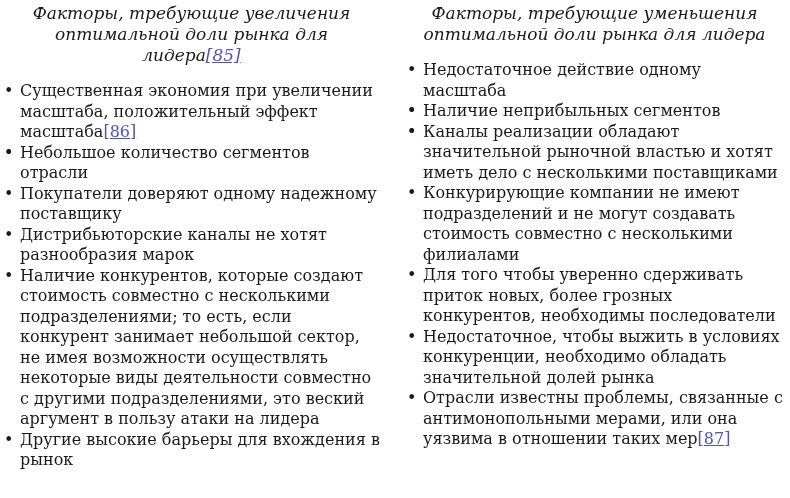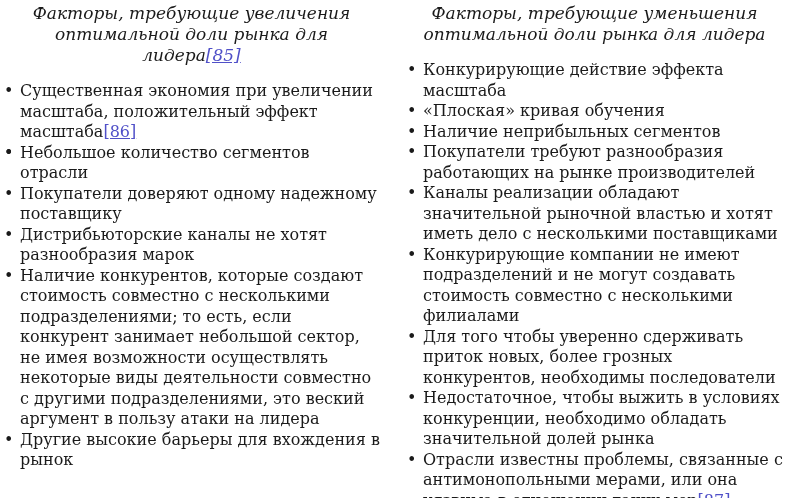--- a/index.html
+++ b/index.html
@@ -61,24 +61,24 @@
         <li><span class="bullet">•</span><span>Покупатели доверяют одному надежному поставщику</span></li>
         <li><span class="bullet">•</span><span>Дистрибьюторские каналы не хотят разнообразия марок</span></li>
         <li><span class="bullet">•</span><span>Наличие конкурентов, которые создают стоимость совместно с несколькими подразделениями; то есть, если конкурент занимает небольшой сектор, не имея возможности осуществлять некоторые виды деятельности совместно с другими подразделениями, это веский аргумент в пользу атаки на лидера</span></li>
         <li><span class="bullet">•</span><span>Другие высокие барьеры для вхождения в рынок</span></li>
       </ul>
   </div>
 
   <div class="col">
     <h2 class="col-heading"><span>Факторы, требующие уменьшения оптимальной доли рынка для лидера</span></h2>
     <ul class="factors-list">
-        <li><span class="bullet">•</span><span>Конкурирующие действие эффекта масштаба</span></li>
-        <li><span class="bullet">•</span><span>«Плоская» кривая обучения</span></li>
+        <li><span class="bullet">•</span><span>Недостаточное действие одному масштаба</span></li>
+        <li><span class="bullet">•</span></li>
         <li><span class="bullet">•</span><span>Наличие неприбыльных сегментов</span></li>
-        <li><span class="bullet">•</span><span>Покупатели требуют разнообразия работающих на рынке производителей</span></li>
+        <li><span class="bullet">•</span></li>
         <li><span class="bullet">•</span><span>Каналы реализации обладают значительной рыночной властью и хотят иметь дело с несколькими поставщиками</span></li>
         <li><span class="bullet">•</span><span>Конкурирующие компании не имеют подразделений и не могут создавать стоимость совместно с несколькими филиалами</span></li>
         <li><span class="bullet">•</span><span>Для того чтобы уверенно сдерживать приток новых, более грозных конкурентов, необходимы последователи</span></li>
         <li><span class="bullet">•</span><span>Недостаточное, чтобы выжить в условиях конкуренции, необходимо обладать значительной долей рынка</span></li>
         <li><span class="bullet">•</span><span>Отрасли известны проблемы, связанные с антимонопольными мерами, или она уязвима в отношении таких мер</span><a href="#" class="footnote-link">[87]</a></li>
       </ul>
   </div>
 
 </div>
 

